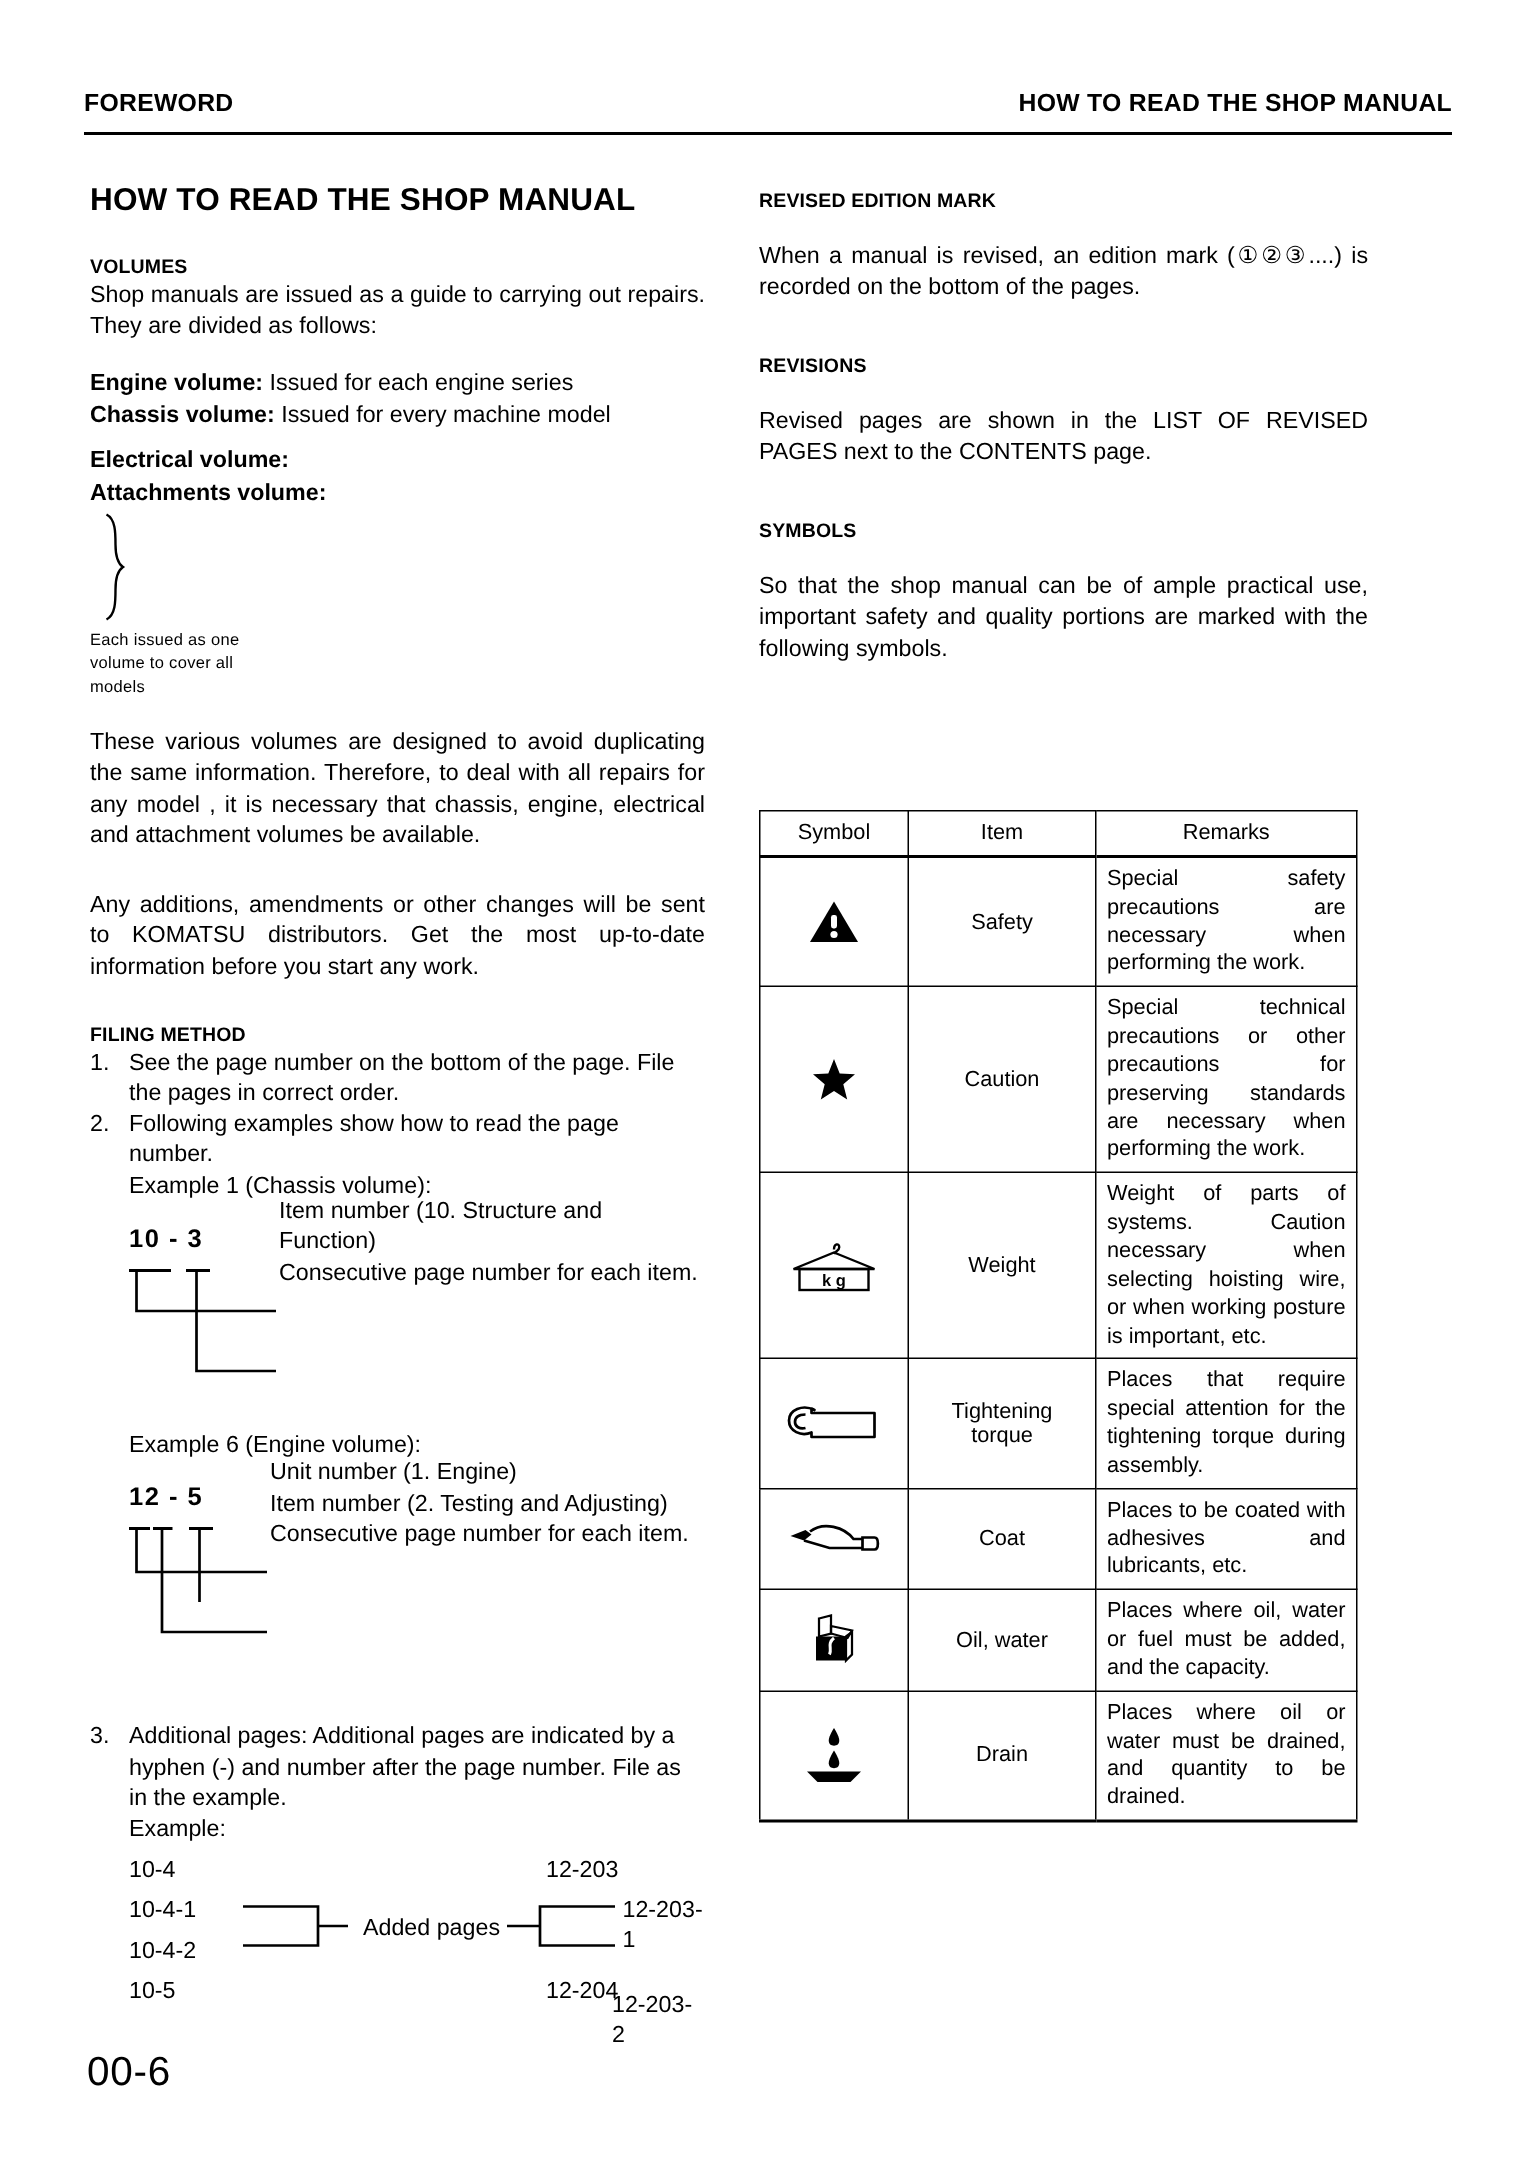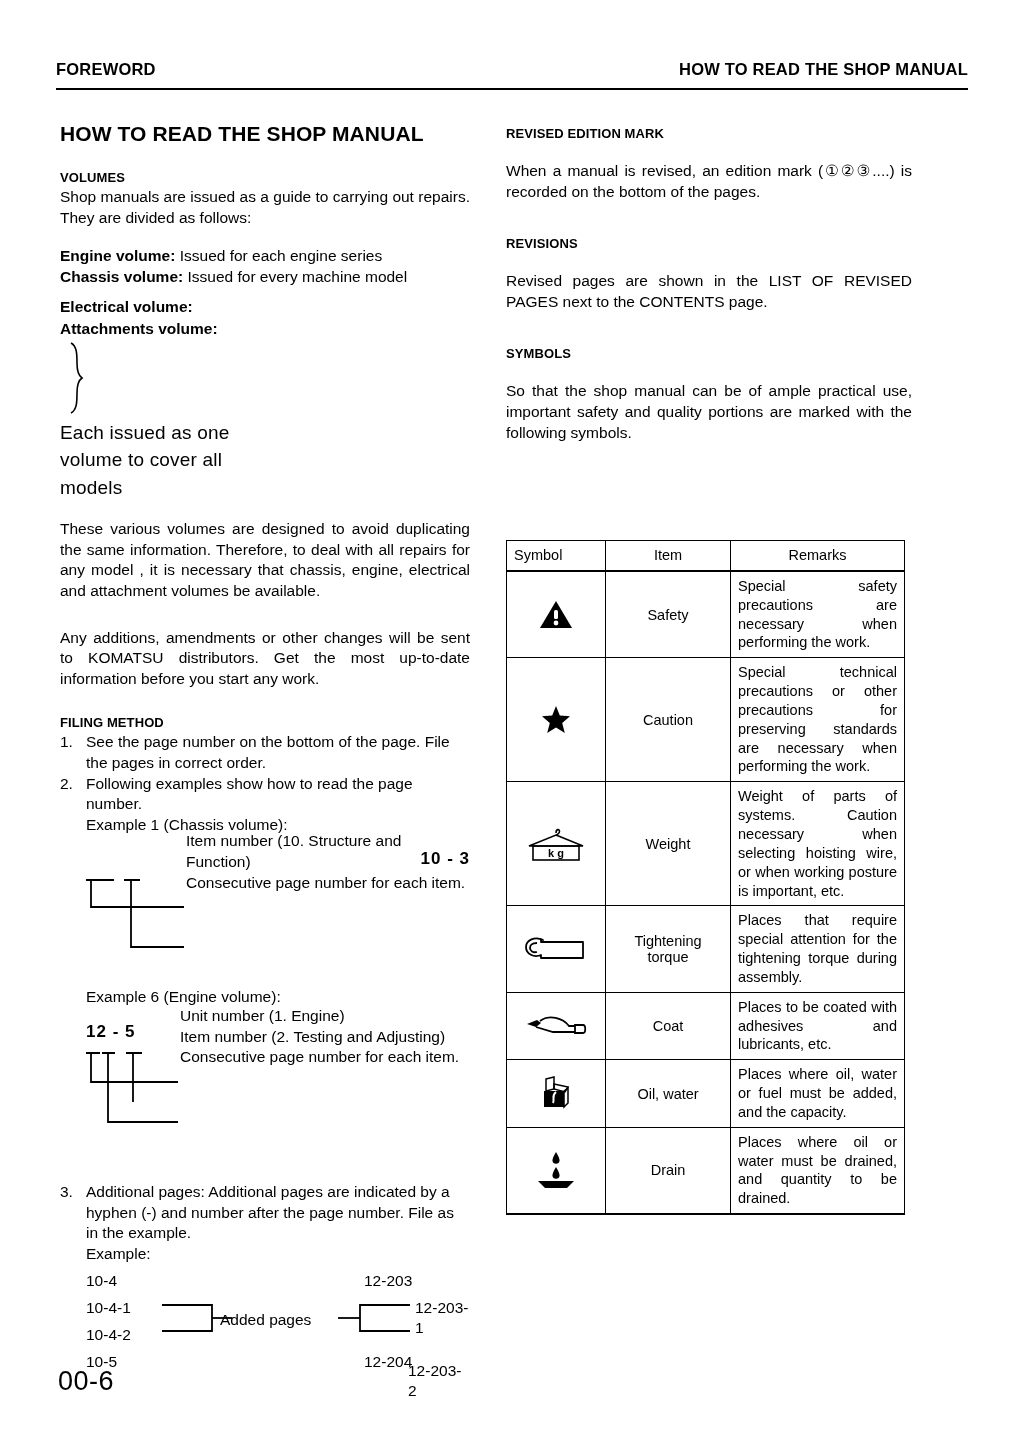--- a/index.html
+++ b/index.html
@@ -43,21 +43,21 @@
   .gap-l{height:26px;}
   .gap-xl{height:34px;}
 
   .bold{font-weight:bold;}
 
   
   .volrow{font-size:15.5px;line-height:1.33;}
   .brace-block{position:relative;display:flex;align-items:stretch;margin-top:8px;flex-direction:column;}
   .brace-labels{font-size:15.5px;font-weight:bold;line-height:1.45;white-space:nowrap;}
   .brace-svg{margin:0 6px 0 8px;}
-  .brace-text{font-size:19px;line-height:1.45;letter-spacing:.2px;}
+  .brace-text{font-size:11px;line-height:1.45;letter-spacing:.2px;}
 
   
   ol.filing{margin:0;padding:0;list-style:none;font-size:15.5px;line-height:1.33;}
   ol.filing li{display:flex;margin-bottom:0px;}
   ol.filing li .num{width:26px;flex:0 0 26px;}
   ol.filing li .txt{flex:1;}
 
   
   .ex{position:relative;margin-top:14px;}
   .ex-num{font-size:17px;font-weight:bold;letter-spacing:1px;margin-left:26px;}
@@ -79,21 +79,21 @@
   table.symtab{
     position:absolute;left:506px;top:540px;width:399px;
     border-collapse:collapse;font-size:14.5px;
   }
   table.symtab td, table.symtab th{
     border:1px solid #000;
     padding:5px 7px;
     vertical-align:middle;
     font-weight:normal;
   }
-  table.symtab .c-sym{width:84px;}
+  table.symtab .c-sym{width:84px;text-align:center;}
   table.symtab .c-item{width:110px;text-align:center;}
   table.symtab .c-rem{
     text-align:justify;text-justify:inter-word;line-height:1.30;
   }
   table.symtab tr.head td{border-bottom:2px solid #000;}
   table.symtab tr:last-child td{border-bottom:2px solid #000;}
   .symcell{display:flex;align-items:center;justify-content:center;}
 </style>
 </head>
 <body>
@@ -155,21 +155,21 @@
       </li>
       <li>
         <span class="num">2.</span>
         <span class="txt">Following examples show how to read the page number.</span>
       </li>
     </ol>
 
     <div style="font-size:15.5px;line-height:1.33;margin-left:26px;">Example 1 (Chassis volume):</div>
 
     <div class="ex" style="height:124px;">
-      <div class="ex-num" style="margin-top:1px;text-align:right;">10 - 3</div>
+      <div class="ex-num" style="margin-top:1px;">10 - 3</div>
       <svg class="ex-svg" width="410" height="124" viewBox="0 0 410 124" style="top:0;left:0;">
 
         <line x1="26" y1="31" x2="54" y2="31" stroke="#000" stroke-width="2"></line>
         <line x1="64" y1="31" x2="80" y2="31" stroke="#000" stroke-width="2"></line>
 
         <path d="M31 31 L31 58 L124 58" fill="none" stroke="#000" stroke-width="1.8"></path>
 
         <path d="M71 31 L71 98 L124 98" fill="none" stroke="#000" stroke-width="1.8"></path>
       </svg>
       <div class="ex-lines" style="margin-left:126px;margin-top:-38px;">
@@ -212,21 +212,21 @@
         <line x1="152" y1="49" x2="172" y2="49" stroke="#000" stroke-width="1.8"></line>
 
         <line x1="278" y1="49" x2="300" y2="49" stroke="#000" stroke-width="1.8"></line>
         <path d="M350 36 L300 36 L300 62 L350 62" fill="none" stroke="#000" stroke-width="1.8"></path>
       </svg>
       <div class="ap-txt" style="left:26px;top:2px;">10-4</div>
       <div class="ap-txt" style="left:26px;top:29px;">10-4-1</div>
       <div class="ap-txt" style="left:26px;top:56px;">10-4-2</div>
       <div class="ap-txt" style="left:26px;top:83px;">10-5</div>
 
-      <div class="ap-txt" style="left:160px;top:41px;">Added pages</div>
+      <div class="ap-txt" style="left:182px;top:41px;">Added pages</div>
 
       <div class="ap-txt" style="left:304px;top:2px;">12-203</div>
       <div class="ap-txt" style="left:355px;top:29px;">12-203-1</div>
       <div class="ap-txt" style="left:348px;top:56px;margin-top:36px;">12-203-2</div>
       <div class="ap-txt" style="left:304px;top:83px;">12-204</div>
     </div>
 
   </div>
 
   <div class="col-right">

